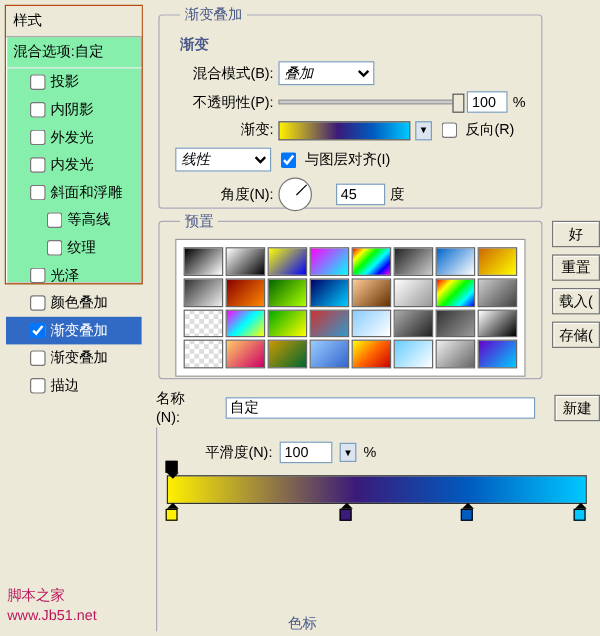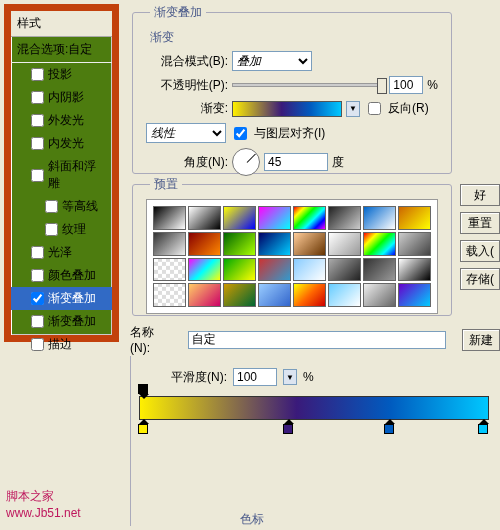--- a/index.html
+++ b/index.html
@@ -1,30 +1,30 @@
 <!DOCTYPE html>
 <html><head>
 <meta charset="utf-8">
 <style>
   * { box-sizing: border-box; font-family: "Microsoft YaHei", SimSun, sans-serif; font-size: 12px; }
   body { margin: 0; background: #ece9d8; width: 500px; height: 530px; overflow: hidden; }
   
-  .left-panel { position: absolute; left: 4px; top: 4px; width: 115px; height: 338px; background: #4d7c0f; border: 7px solid #c2410c; box-shadow: inset 1px 1px 0 #fff, inset -1px -1px 0 #ccc; }
+  .left-panel { position: absolute; left: 4px; top: 4px; width: 115px; height: 233px; background: #86efac; border: 1px solid #c2410c; box-shadow: inset 1px 1px 0 #fff, inset -1px -1px 0 #ccc; }
   .panel-header { padding: 4px 6px; border-bottom: 1px solid #aaa; background: #ece9d8; }
   .blend-opt { padding: 4px 6px; border-bottom: 1px solid #eee; }
   .style-item { padding: 3px 6px 3px 20px; display: flex; align-items: center; gap: 4px; }
   .style-item.indent { padding-left: 34px; }
   .style-item input[type="checkbox"] { margin: 0; }
   .style-item.sel { background: #316ac5; color: #fff; }
   
   .fs { position: absolute; border: 1px solid #aab; border-radius: 3px; }
   .fs > legend { color: #4a5a8a; padding: 0 4px; margin-left: 8px; }
   
   .gradient-overlay-group { left: 130px; top: 4px; width: 320px; height: 170px; }
-  .grad-sub { margin: 4px 8px; }
+  .grad-sub { margin: 4px 8px; font-weight: bold; }
   .row { display: flex; align-items: center; margin: 5px 4px; gap: 4px; }
   .row .lab { width: 82px; text-align: right; }
   select { border: 1px solid #7b9ebd; background: #fff; height: 20px; font-style: italic; }
   input[type="text"] { border: 1px solid #7b9ebd; height: 18px; padding: 0 3px; background: #fff; }
   .slider { flex: 1; height: 4px; background: #ccc; position: relative; border: 1px solid #999; }
   .slider .thumb { position: absolute; top: -6px; width: 10px; height: 16px; background: #ece9d8; border: 1px solid #555; }
   .grad-preview { width: 110px; height: 16px; border: 1px solid #555; background: linear-gradient(to right, #fff000 0%, #3a1a7a 45%, #005bbf 72%, #00c8ff 100%); }
   .dd-arrow { width: 14px; height: 16px; background: #dce4f0; border: 1px solid #7b9ebd; display: inline-flex; align-items: center; justify-content: center; font-size: 8px; }
   .angle-dial { width: 28px; height: 28px; border: 1px solid #777; border-radius: 50%; background: #fff; position: relative; }
   .angle-dial::after { content: ""; position: absolute; width: 12px; height: 1px; background: #000; top: 13px; left: 14px; transform-origin: left; transform: rotate(-45deg); }
@@ -134,21 +134,21 @@
     <span>反向(R)</span>
   </div>
   <div class="row">
     <select style="width:80px"><option>线性</option></select>
     <input type="checkbox" checked="" style="">
     <span>与图层对齐(I)</span>
   </div>
   <div class="row">
     <span class="lab">角度(N):</span>
     <div class="angle-dial"></div>
-    <input type="text" style="width: 64px;" value="45">
+    <input type="text" style="width: 41px; margin-left: 16px;" value="45">
     <span>度</span>
   </div>
 </fieldset>
 
 <fieldset class="fs presets-group">
   <legend>预置</legend>
   <div class="preset-grid" id="preset-grid">
       <div class="sw" style="background: linear-gradient(135deg, rgb(0, 0, 0), rgb(255, 255, 255));"></div>
       <div class="sw" style="background: linear-gradient(135deg, rgb(255, 255, 255), rgb(0, 0, 0));"></div>
       <div class="sw" style="background: linear-gradient(135deg, rgb(255, 255, 0), rgb(0, 0, 255));"></div>

